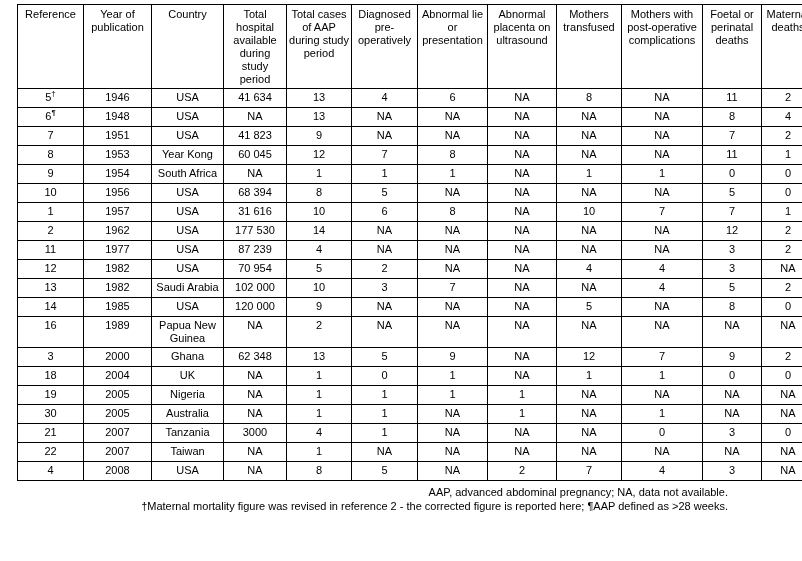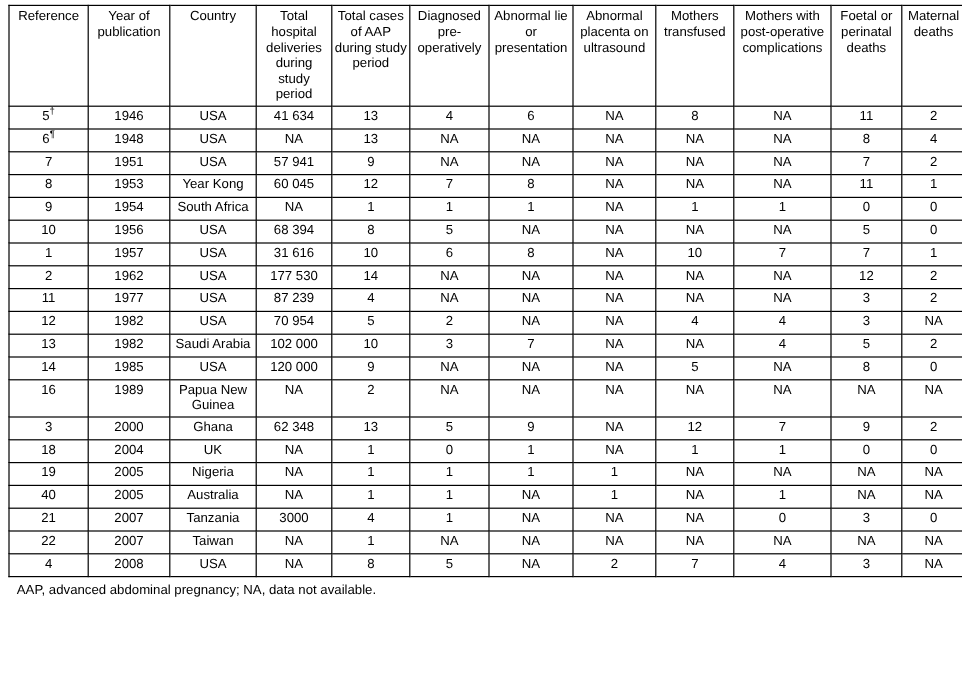--- a/index.html
+++ b/index.html
@@ -12,21 +12,21 @@
     height: 561px;
     font-family: "Liberation Sans", sans-serif;
     color: #000000;
     overflow: hidden;
   }
   .page {
     width: 728px;
     height: 561px;
     background: #ffffff;
     box-sizing: border-box;
-    padding: 4px 0 0 7px;
+    padding: 4px 0 0 17px;
   }
   table.aap {
     border-collapse: collapse;
     table-layout: fixed;
     width: 797px;
   }
   table.aap th,
   table.aap td {
     border: 1px solid #000000;
     font-size: 11px;
@@ -55,20 +55,21 @@
     vertical-align: super;
   }
   .footnotes {
     margin-top: 4px;
     padding-left: 7px;
     font-size: 11px;
     line-height: 14px;
   }
   .footnotes div {
     white-space: nowrap;
+    text-align: right;
   }
 </style>
 </head>
 <body>
 
 <div class="page">
   <table class="aap">
     <colgroup>
         <col style="width: 66px;">
         <col style="width: 68px;">
@@ -81,21 +82,21 @@
         <col style="width: 65px;">
         <col style="width: 81px;">
         <col style="width: 59px;">
         <col style="width: 53px;">
       </colgroup>
     <thead>
       <tr id="header-row">
           <th>Reference</th>
           <th>Year of publication</th>
           <th>Country</th>
-          <th>Total hospital deliveries during study period</th>
+          <th>Total hospital available during study period</th>
           <th>Total cases of AAP during study period</th>
           <th>Diagnosed pre-operatively</th>
           <th>Abnormal lie or presentation</th>
           <th>Abnormal placenta on ultrasound</th>
           <th>Mothers transfused</th>
           <th>Mothers with post-operative complications</th>
           <th>Foetal or perinatal deaths</th>
           <th>Maternal deaths</th>
         </tr>
     </thead>
@@ -125,21 +126,21 @@
           <td>NA</td>
           <td>NA</td>
           <td>NA</td>
           <td>8</td>
           <td>4</td>
         </tr>
         <tr>
           <td><span>7</span></td>
           <td>1951</td>
           <td>USA</td>
-          <td>57 941</td>
+          <td>41 823</td>
           <td>9</td>
           <td>NA</td>
           <td>NA</td>
           <td>NA</td>
           <td>NA</td>
           <td>NA</td>
           <td>7</td>
           <td>2</td>
         </tr>
         <tr>
@@ -318,21 +319,21 @@
           <td>1</td>
           <td>1</td>
           <td>1</td>
           <td>1</td>
           <td>NA</td>
           <td>NA</td>
           <td>NA</td>
           <td>NA</td>
         </tr>
         <tr>
-          <td><span>40</span></td>
+          <td><span>30</span></td>
           <td>2005</td>
           <td>Australia</td>
           <td>NA</td>
           <td>1</td>
           <td>1</td>
           <td>NA</td>
           <td>1</td>
           <td>NA</td>
           <td>1</td>
           <td>NA</td>
@@ -377,14 +378,15 @@
           <td>2</td>
           <td>7</td>
           <td>4</td>
           <td>3</td>
           <td>NA</td>
         </tr>
       </tbody>
   </table>
   <div class="footnotes">
     <div>AAP, advanced abdominal pregnancy; NA, data not available.</div>
+    <div>†Maternal mortality figure was revised in reference 2 - the corrected figure is reported here; ¶AAP defined as &gt;28 weeks.</div>
   </div>
 </div>
 
 </body></html>

